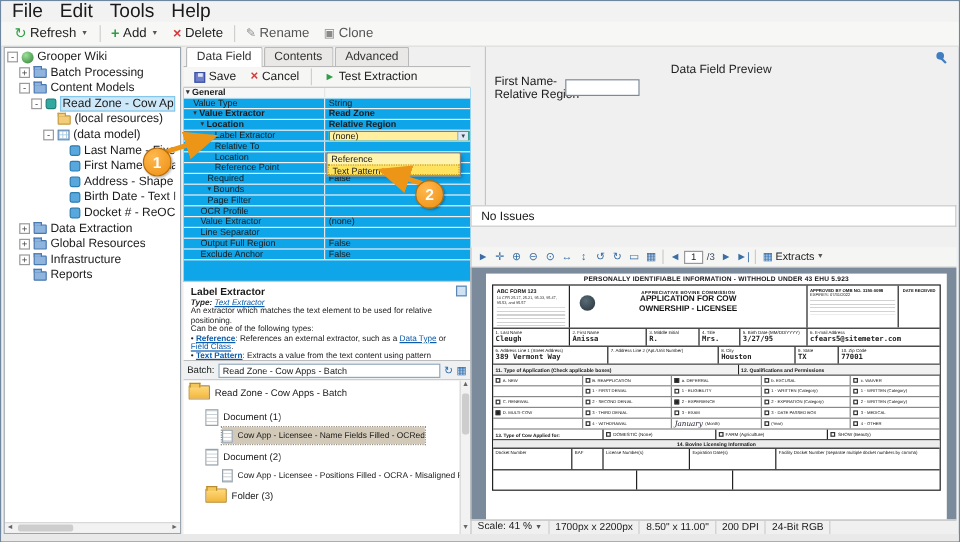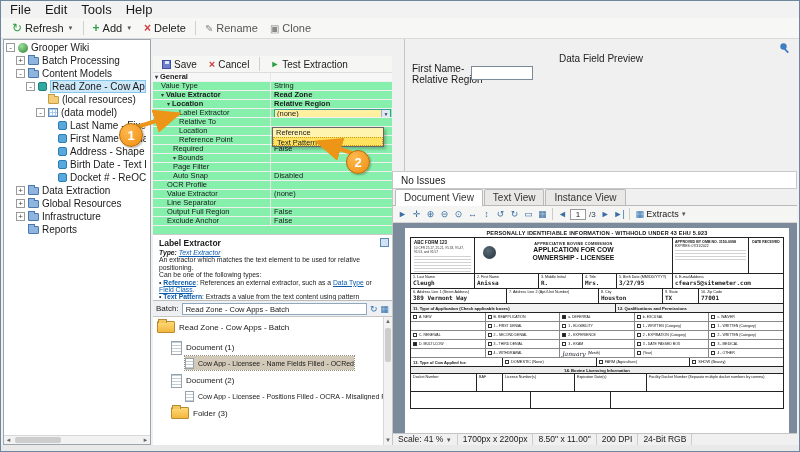--- a/index.html
+++ b/index.html
@@ -1,21 +1,21 @@
 <!DOCTYPE html>
 <html><head>
 <meta charset="utf-8">
 <style>
 *{box-sizing:border-box;margin:0;padding:0}
 html,body{background:#cfd6dd}
 body{font-family:"Liberation Sans",sans-serif}
 .app{position:relative;width:800px;height:452px;background:#f0f0f0;border:1px solid #6e87a0;overflow:hidden;color:#1a1a1a;font-size:11px}
 
 .menubar{position:absolute;left:0;top:0;right:0;height:17px;display:flex;align-items:center;padding-left:2px;background:#f2f2f2}
-.menu-item{padding:1px 7px;font-size:13px}
+.menu-item{padding:1px 7px;font-size:16px}
 .toolbar{position:absolute;left:0;top:17px;right:0;height:21px;display:flex;align-items:center;background:#f7f7f6;border-bottom:1px solid #dadada;padding-left:5px;font-size:11px}
 .tbtn{display:flex;align-items:center;gap:3px;padding:1px 6px;color:#222}
 .tbtn .car{font-size:6px;color:#555;margin-left:1px}
 .tsep{width:1px;height:14px;background:#cfcfcf;margin:0 3px}
 .ic-refresh{color:#2f9e44;font-size:12px;line-height:11px}
 .ic-add{color:#2f9e44;font-size:12px;font-weight:bold;line-height:11px}
 .ic-del{color:#d43a3a;font-size:12px;font-weight:bold;line-height:11px}
 .ic-gray{color:#8a8a8a;font-size:10px;line-height:11px}
 .dim{color:#555}
 
@@ -43,21 +43,21 @@
 .mid-tabs{position:absolute;left:152px;top:38px;width:239px;height:17px;display:flex;align-items:flex-end;padding-left:2px;border-bottom:1px solid #b9b9b9;background:#f0f0f0}
 .tab{height:16px;line-height:15px;padding:0 8px;font-size:10px;background:#e9e8e6;border:1px solid #b9b9b9;border-bottom:none;border-radius:2px 2px 0 0;margin-right:1px;color:#333;white-space:nowrap}
 .tab.active{background:#fff;height:17px;line-height:16px;margin-bottom:-1px;z-index:2;position:relative}
 .action-bar{position:absolute;left:152px;top:55px;width:239px;height:17px;background:#f6f6f5;border-bottom:1px solid #ddd;display:flex;align-items:center;padding-left:4px;gap:2px;font-size:10px}
 .abtn{display:flex;align-items:center;gap:3px;padding:0 5px;color:#222}
 .ic-save{width:9px;height:9px;background:#6f7fc9;border:1px solid #3d4fa1;position:relative}
 .ic-save::after{content:"";position:absolute;left:2px;top:0;width:4px;height:3px;background:#dfe4ff}
 .ic-x{color:#d43a3a;font-weight:bold;font-size:11px}
 .ic-play{color:#2f9e44;font-size:9px}
 
-.propgrid{position:absolute;left:152px;top:72px;width:239px;height:162px;background:#86efac;overflow:hidden;border-bottom:1px solid #c9c9c9}
+.propgrid{position:absolute;left:152px;top:72px;width:239px;height:162px;background:#0ea5e9;overflow:hidden;border-bottom:1px solid #c9c9c9}
 .pg-row{display:flex;height:9px;border-bottom:1px solid #f0f0f0;font-size:7.5px;line-height:8px}
 .pg-row.category{font-weight:bold;background:#f7f7f7}
 .pg-row.bold .pg-nm-t,.pg-row.bold .pg-val-t{font-weight:bold}
 .pg-row.hl{background:#ffe97a}
 .pg-name{width:118px;border-right:1px solid #e6e6e6;display:flex;align-items:center;gap:2px;overflow:hidden;white-space:nowrap}
 .pg-exp{font-size:6px;color:#333}
 .pg-val{flex:1;display:flex;padding-left:3px;overflow:hidden;white-space:nowrap}
 .combo{flex:1;height:9px;display:flex;align-items:center;border:1px solid #35a08f;background:#ffef9e;margin-right:1px}
 .combo-txt{flex:1;padding-left:2px;font-size:7.5px}
 .combo-btn{width:9px;height:100%;background:#dfe9f5;border-left:1px solid #9ab4d0;font-size:5px;line-height:8px;text-align:center;color:#345}
@@ -274,20 +274,25 @@
           <span class="tlabel">Reports</span>
         </div>
       </div>
     <div class="hscroll">
       <span class="hs-a" style="left:0">◄</span>
       <span class="hs-thumb"></span>
       <span class="hs-a" style="right:0">►</span>
     </div>
   </div>
 
+  <div class="mid-tabs">
+    <span class="tab active">Data Field</span>
+    <span class="tab">Contents</span>
+    <span class="tab">Advanced</span>
+  </div>
 
   <div class="action-bar">
     <span class="abtn">
       <span class="ic-save"></span>
       <span>Save</span>
     </span>
     <span class="abtn">
       <span class="ic-x">×</span>
       <span>Cancel</span>
     </span>
@@ -388,28 +393,20 @@
       </div>
       <div class="pg-row">
         <div class="pg-name" style="padding-left: 20px;">
           <span class="pg-nm-t">Page Filter</span>
         </div>
         <div class="pg-val">
           <span class="pg-val-t"></span>
         </div>
       </div>
       <div class="pg-row">
-        <div class="pg-name" style="padding-left: 20px;">
-          <span class="pg-nm-t">Auto Snap</span>
-        </div>
-        <div class="pg-val">
-          <span class="pg-val-t">Disabled</span>
-        </div>
-      </div>
-      <div class="pg-row">
         <div class="pg-name" style="padding-left: 14px;">
           <span class="pg-nm-t">OCR Profile</span>
         </div>
         <div class="pg-val">
           <span class="pg-val-t"></span>
         </div>
       </div>
       <div class="pg-row">
         <div class="pg-name" style="padding-left: 14px;">
           <span class="pg-nm-t">Value Extractor</span>
@@ -515,25 +512,20 @@
     <svg class="pv-pin" width="12" height="12">
       <circle cx="4.5" cy="4.5" r="3.2" fill="#3f7ec0"></circle>
       <rect x="6" y="6" width="5.5" height="1.8" transform="rotate(45 6 6)" fill="#3f7ec0"></rect>
     </svg>
   </div>
 
   <div class="noissues">
     <span>No Issues</span>
   </div>
 
-  <div class="view-tabs">
-    <span class="tab active">Document View</span>
-    <span class="tab">Text View</span>
-    <span class="tab">Instance View</span>
-  </div>
 
   <div class="viewer-toolbar">
     <span style="display:flex;gap:1px">
         <span class="vicon">►</span>
         <span class="vicon">✛</span>
         <span class="vicon">⊕</span>
         <span class="vicon">⊖</span>
         <span class="vicon">⊙</span>
         <span class="vicon">↔</span>
         <span class="vicon">↕</span>

